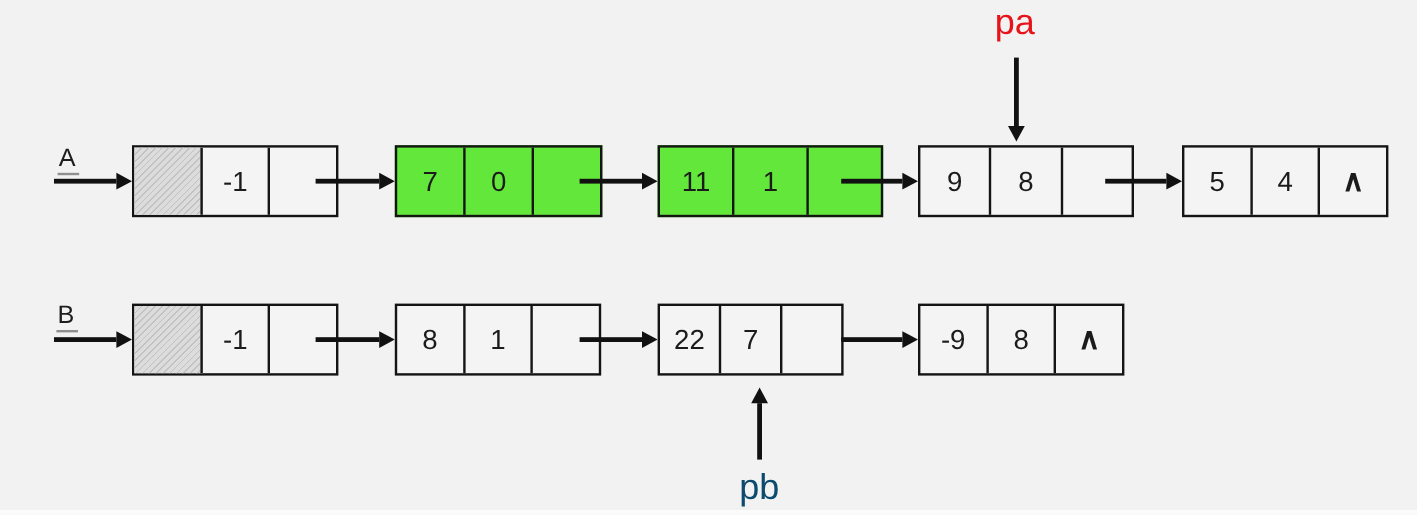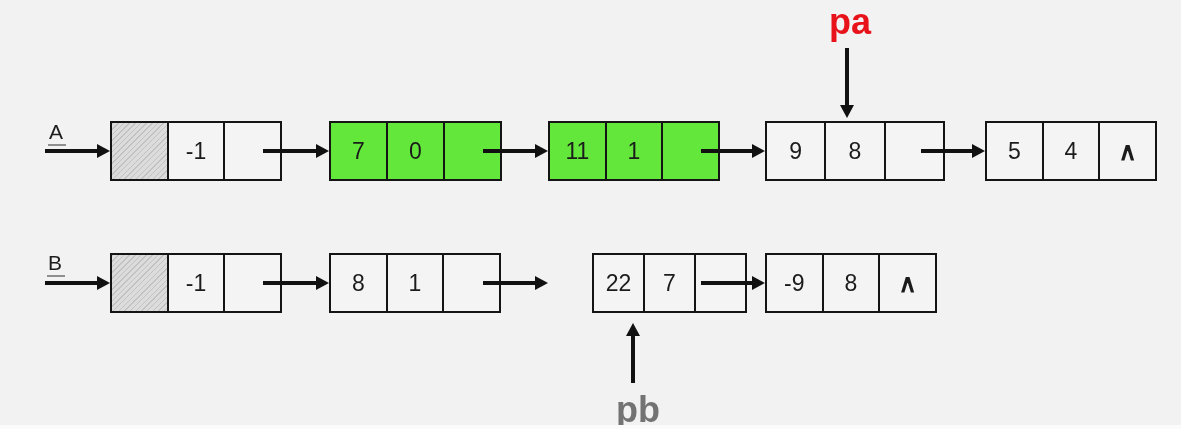--- a/index.html
+++ b/index.html
@@ -23,23 +23,23 @@
     background-color:#dcdcdc;
     background-image:repeating-linear-gradient(135deg,#c2c2c2 0 1px,rgba(0,0,0,0) 1px 4px);
   }
   .cell.null-cell{font-weight:bold;font-size:25px;}
   
   .row-label{
     position:absolute;font-size:21px;color:#1d1d1d;line-height:1.1;
     border-bottom:2px solid #8f8f8f;padding:0 3px 1px 1px;
   }
   
-  .ptr-label{position:absolute;font-size:36px;font-weight:bold;line-height:1;}
+  .ptr-label{position:absolute;font-size:30px;font-weight:normal;line-height:1;}
   .ptr-label.pa{color:#e8131a;}
-  .ptr-label.pb{color:#737373;}
+  .ptr-label.pb{color:#0c4a6e;}
   
   .harrow{position:absolute;height:4px;background:#111;}
   .harrow::after{
     content:"";position:absolute;left:100%;top:-5px;width:0;height:0;
     border-left:13px solid #111;border-top:7px solid transparent;border-bottom:7px solid transparent;
   }
   
   .varrow{position:absolute;width:4px;background:#111;}
   .varrow.down::after{
     content:"";position:absolute;top:100%;left:-5px;width:0;height:0;
@@ -66,21 +66,21 @@
   </div>
   <div class="harrow" style="left:263px;top:149px;width:53px;"></div>
 
   <div class="node green" style="left:329px;top:121px;width:173px;">
     <div class="cell">7</div>
     <div class="cell">0</div>
     <div class="cell"></div>
   </div>
   <div class="harrow" style="left:483px;top:149px;width:52px;"></div>
 
-  <div class="node green" style="left:548px;top:121px;width:172px;">
+  <div class="node green" style="left:548px;top:121px;width:188px;">
     <div class="cell">11</div>
     <div class="cell">1</div>
     <div class="cell"></div>
   </div>
   <div class="harrow" style="left:701px;top:149px;width:51px;"></div>
 
   <div class="node" style="left:765px;top:121px;width:180px;">
     <div class="cell">9</div>
     <div class="cell">8</div>
     <div class="cell"></div>
@@ -106,21 +106,21 @@
   </div>
   <div class="harrow" style="left:263px;top:281px;width:53px;"></div>
 
   <div class="node" style="left:329px;top:253px;width:172px;">
     <div class="cell">8</div>
     <div class="cell">1</div>
     <div class="cell"></div>
   </div>
   <div class="harrow" style="left:483px;top:281px;width:52px;"></div>
 
-  <div class="node" style="left:548px;top:253px;width:155px;margin-left:44px;">
+  <div class="node" style="left:548px;top:253px;width:155px;">
     <div class="cell">22</div>
     <div class="cell">7</div>
     <div class="cell"></div>
   </div>
   <div class="harrow" style="left:701px;top:281px;width:51px;"></div>
 
   <div class="node" style="left:765px;top:253px;width:172px;">
     <div class="cell">-9</div>
     <div class="cell">8</div>
     <div class="cell null-cell">∧</div>

